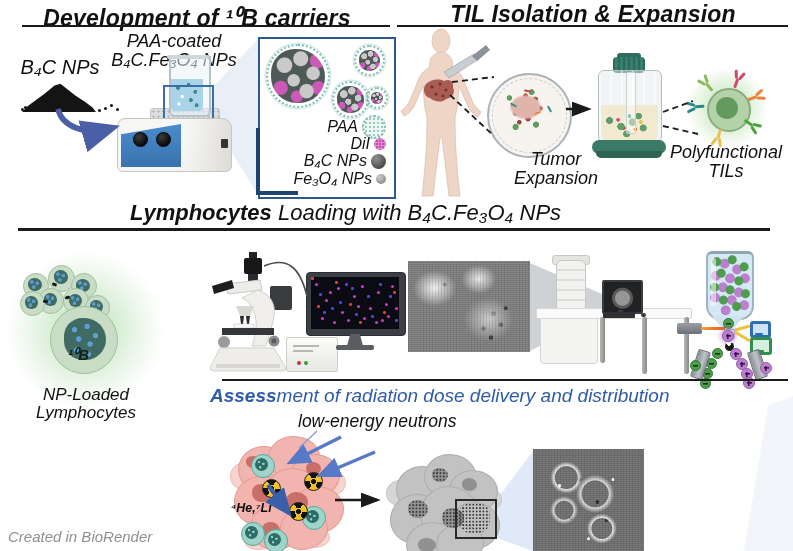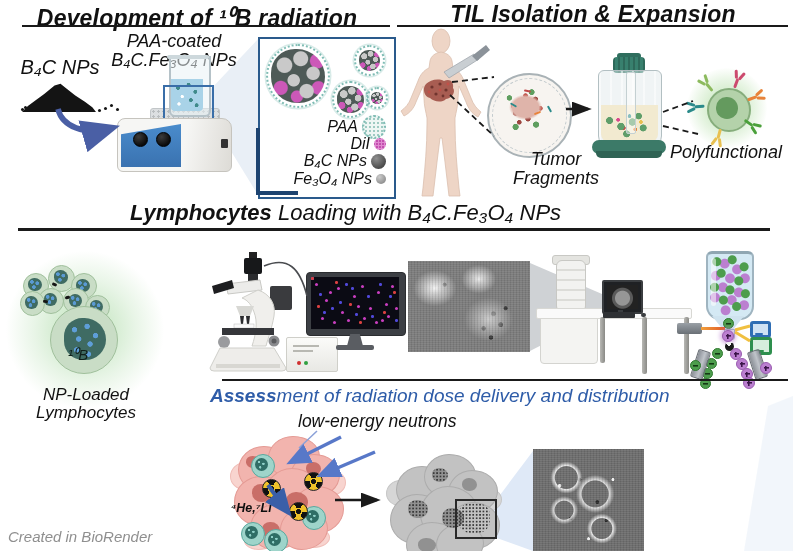--- a/index.html
+++ b/index.html
@@ -245,21 +245,21 @@
 
 <div class="fig">
 
   <svg class="layer" style="z-index:0">
     <polygon points="210,90 258,39 258,195 210,117" fill="#e9eff6"></polygon>
     <polygon points="530,263 602,294 602,314 530,351" fill="#cfd2d5"></polygon>
     <polygon points="494,503 533,451 533,551 494,537" fill="#dfe9f7"></polygon>
     <polygon points="768,406 793,396 793,551 744,551" fill="#edf2fa" opacity="0.7"></polygon>
   </svg>
 
-  <div class="t-head" style="left:8px;top:1px;width:378px;">Development of ¹⁰B radiation</div>
+  <div class="t-head" style="left:8px;top:1px;width:378px;">Development of ¹⁰B carriers</div>
   <div class="rule" style="left:22px;top:25px;width:368px;"></div>
   <div class="lbl" style="left:10px;top:57px;width:100px;font-size:20px;">B₄C NPs</div>
 
   <div class="powder"></div>
   <span class="powder-specks" style="left:28px;top:108px;"></span>
 
   <div class="lbl" style="left:103px;top:32px;width:142px;font-size:18px;">
     <div>PAA-coated</div>
     <div>B₄C.Fe₃O₄ NPs</div>
   </div>
@@ -332,21 +332,21 @@
 
   <div class="petri"></div>
   <div class="petri-content"></div>
   <div class="mini-bar" style="left:510px;top:104px;background:#2a8a8a;transform:rotate(30deg);"></div>
   <div class="mini-bar" style="left:534px;top:112px;background:#e8833a;transform:rotate(-20deg);"></div>
   <div class="mini-bar" style="left:524px;top:90px;background:#c04848;transform:rotate(10deg);"></div>
   <div class="mini-bar" style="left:546px;top:108px;background:#2a8a8a;transform:rotate(60deg);"></div>
 
   <div class="lbl" style="left:508px;top:150px;width:96px;font-size:18px;">
     <div>Tumor</div>
-    <div>Fragments</div>
+    <div>Expansion</div>
   </div>
 
   <div class="cap-top"></div>
   <div class="cap"></div>
   <div class="vessel"></div>
   <div class="vliq"></div>
   <div class="vtube"></div>
   <div class="rbase"></div>
   <div class="rbase2"></div>
 
@@ -355,20 +355,21 @@
   <div class="tilnuc"></div>
   <span class="rec" style="left:732.5px;top:78px;background:#cc4a6e;transform:rotate(20deg);"></span>
   <span class="rec" style="left:746px;top:90px;background:#e8833a;transform:rotate(70deg);"></span>
   <span class="rec" style="left:743px;top:110px;background:#4aa03a;transform:rotate(125deg);"></span>
   <span class="rec" style="left:719px;top:119px;background:#e8c050;transform:rotate(195deg);"></span>
   <span class="rec" style="left:703px;top:96px;background:#2a8a8a;transform:rotate(265deg);"></span>
   <span class="rec" style="left:711px;top:81px;background:#8cba5e;transform:rotate(320deg);"></span>
 
   <div class="lbl" style="left:660px;top:143px;width:132px;font-size:18px;font-style:italic;">
     <div>Polyfunctional</div>
+    <div>TILs</div>
   </div>
 
   <div class="lbl" style="left:130px;top:201px;width:400px;font-size:22px;white-space:nowrap;">
     <span class="bold">Lymphocytes</span><span> Loading with B₄C.Fe₃O₄ NPs</span>
   </div>
   <div class="rule" style="left:18px;top:228px;width:752px;height:2.5px;"></div>
 
   <div class="glow" style="left:5px;top:250px;width:160px;height:160px;"></div>
   <div class="lcell" style="left:23px;top:273px;width:24px;height:24px;">
       <div class="nuc" style="left:4px;top:4px;width:14px;height:13px;"></div>
@@ -390,21 +391,21 @@
     </div>
   <div class="lcell" style="left:85px;top:295px;width:23px;height:23px;">
       <div class="nuc" style="left:4px;top:4px;width:13px;height:13px;"></div>
     </div>
   <span class="speck" style="left:52px;top:283px;transform:rotate(20deg);"></span>
   <span class="speck" style="left:65px;top:296px;transform:rotate(-15deg);"></span>
   <span class="speck" style="left:43px;top:300px;transform:rotate(8deg);"></span>
   <div class="lcell" style="left:50px;top:306px;width:66px;height:66px;">
     <div class="bignuc" style="left:13px;top:11px;width:42px;height:42px;"></div>
   </div>
-  <div class="abs" style="left:68px;top:344px;font-size:15px;font-weight:400;font-style:italic;color:#10201b;z-index:2;">¹⁰B</div>
+  <div class="abs" style="left:68px;top:344px;font-size:15px;font-weight:700;font-style:italic;color:#10201b;z-index:2;">¹⁰B</div>
   <div class="lbl" style="left:26px;top:386px;width:120px;font-size:17px;">
     <div>NP-Loaded</div>
     <div>Lymphocytes</div>
   </div>
 
   <svg class="abs" style="left:196px;top:250px;z-index:1" width="108" height="122" viewBox="0 0 108 122">
     <rect x="53" y="2" width="8" height="7" fill="#222"></rect>
     <rect x="48" y="8" width="18" height="16" rx="2" fill="#17181a"></rect>
     <rect x="52" y="24" width="10" height="7" fill="#2a2b2e"></rect>
     <path d="M30,34 L64,30 L66,40 L32,44 Z" fill="#ececea" stroke="#c9c9c5"></path>

